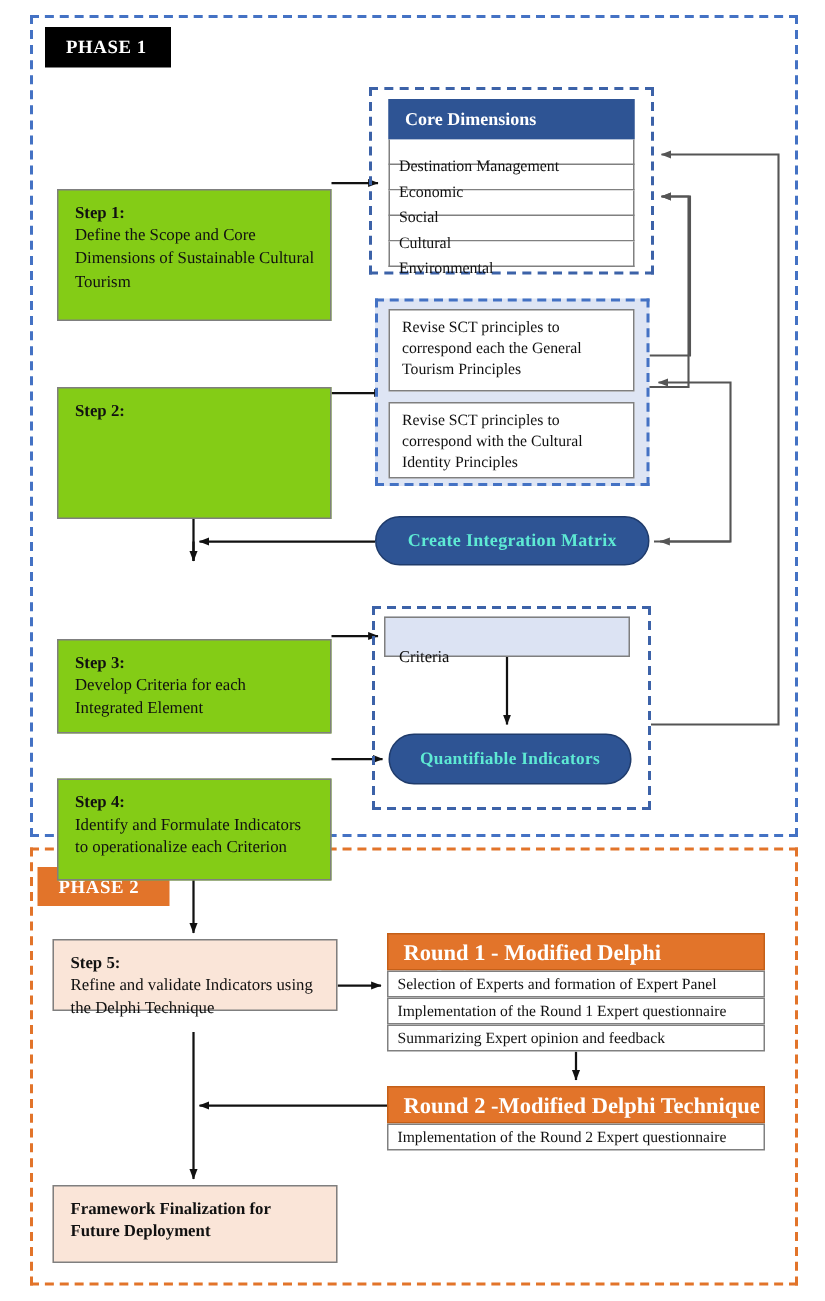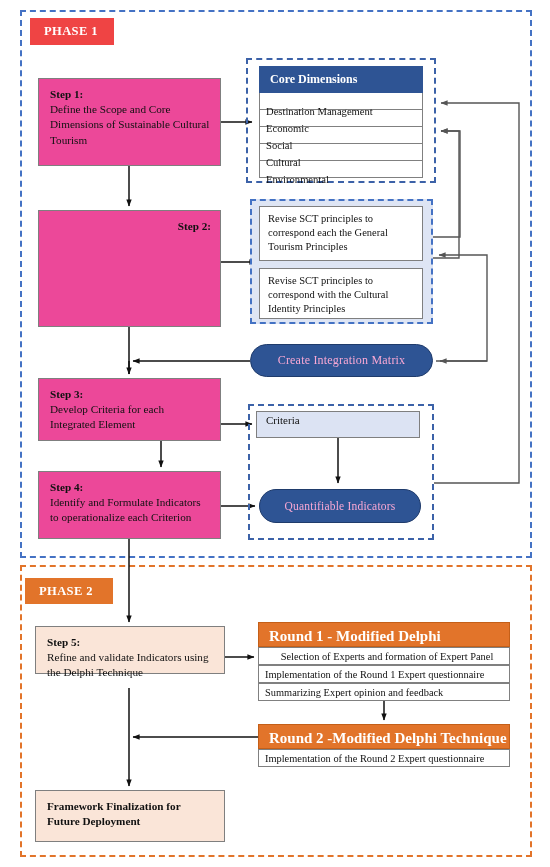--- a/index.html
+++ b/index.html
@@ -7,33 +7,33 @@
   #stage{position:relative;width:550px;height:867px;overflow:hidden;background:#fff;}
 
   
   .phase-box{position:absolute;box-sizing:border-box;}
   #phase1-box{left:20px;top:10px;width:512px;height:548px;border:2px dashed #4472C4;}
   #phase2-box{left:20px;top:565px;width:512px;height:292px;border:2px dashed #E2742A;}
 
   .phase-badge{position:absolute;display:flex;align-items:center;
     font-family:"Liberation Serif",serif;font-weight:bold;font-size:12.5px;
     letter-spacing:.4px;color:#ffffff;padding-left:14px;box-sizing:border-box;}
-  #phase1-badge{left:30px;top:18px;width:84px;height:27px;background:#ef4444;}
+  #phase1-badge{left:30px;top:18px;width:84px;height:27px;background:#000000;}
   #phase2-badge{left:25px;top:578px;width:88px;height:26px;background:#E2742A;}
 
   
   .step-box{position:absolute;box-sizing:border-box;border:1.2px solid #7f7f7f;
     padding:8px 9px 6px 11px;font-size:11.2px;line-height:15.2px;}
-  .step-blue{background:#ec4899;}
+  .step-blue{background:#84cc16;margin-top:48px;}
   .step-peach{background:#FAE5D8;}
   .step-box .hdr{font-weight:bold;display:block;}
   .step-box b{font-weight:normal;}
 
   #step1{left:38px;top:78px;width:183px;height:88px;}
-  #step2{left:38px;top:210px;width:183px;height:117px;text-align:right;}
+  #step2{left:38px;top:210px;width:183px;height:88px;}
   #step3{left:38px;top:378px;width:183px;height:63px;}
   #step4{left:38px;top:471px;width:183px;height:68px;}
   #step5{left:35px;top:626px;width:190px;height:48px;}
   #final{left:35px;top:790px;width:190px;height:52px;font-weight:bold;}
 
   
   .dash-panel{position:absolute;box-sizing:border-box;border:2px dashed #3C62A8;background:transparent;}
   #cd-panel{left:246px;top:58px;width:190px;height:125px;}
   #rev-panel{left:250px;top:199px;width:183px;height:125px;background:#DEE5F4;border:2px dashed #4472C4;}
   #crit-panel{left:248px;top:404px;width:186px;height:136px;}
@@ -45,29 +45,29 @@
   .tbl-row{box-sizing:border-box;background:#fff;border:1px solid #808080;border-top:none;
     font-size:10.6px;padding:12px 0 2px 6px;height:17px;line-height:13px;}
 
   
   .rev-box{position:absolute;box-sizing:border-box;background:#ffffff;border:1.2px solid #7f7f7f;
     font-size:10.5px;line-height:14px;padding:5px 6px 4px 8px;}
   #rev1{left:259px;top:206px;width:164px;height:55px;}
   #rev2{left:259px;top:268px;width:164px;height:51px;}
 
   
-  .ellipse{position:absolute;box-sizing:border-box;background:#2E5494;color:#f9a8d4;
+  .ellipse{position:absolute;box-sizing:border-box;background:#2E5494;color:#5eead4;
     border:1.4px solid #1F3B6B;border-radius:999px;display:flex;align-items:center;
-    justify-content:center;font-weight:normal;font-size:12px;letter-spacing:.2px;}
+    justify-content:center;font-weight:bold;font-size:12px;letter-spacing:.2px;}
   #cim{left:250px;top:344px;width:183px;height:33px;}
   #qi{left:259px;top:489px;width:162px;height:34px;font-size:11.5px;}
 
   
   #criteria{position:absolute;left:256px;top:411px;width:164px;height:27px;box-sizing:border-box;
-    background:#DCE3F3;border:1.2px solid #7f7f7f;font-size:11px;padding:2px 0 0 9px;}
+    background:#DCE3F3;border:1.2px solid #7f7f7f;font-size:11px;padding:20px 0 0 9px;}
 
   
   .round-head{position:absolute;box-sizing:border-box;background:#E2742A;color:#fff;
     border:1px solid #C45F18;font-weight:bold;font-size:15px;padding:5px 0 5px 10px;}
   .round-row{position:absolute;box-sizing:border-box;background:#fff;border:1px solid #808080;
     font-size:10.4px;padding:2px 0 2px 6px;line-height:13px;}
 
   #r1-head{left:258px;top:622px;width:252px;height:25px;}
   #r2-head{left:258px;top:724px;width:252px;height:25px;}
 
@@ -231,20 +231,20 @@
     <span>Create Integration Matrix</span>
   </div>
 
   <div class="dash-panel" id="crit-panel"></div>
   <div id="criteria">Criteria</div>
   <div class="ellipse" id="qi">
     <span>Quantifiable Indicators</span>
   </div>
 
   <div class="round-head" id="r1-head">Round 1 - Modified Delphi Technique</div>
-  <div class="round-row" style="left:258px;top:647px;width:252px;height:18px;text-align:center;">Selection of Experts and formation of Expert Panel</div>
+  <div class="round-row" style="left:258px;top:647px;width:252px;height:18px;">Selection of Experts and formation of Expert Panel</div>
   <div class="round-row" style="left:258px;top:665px;width:252px;height:18px;">Implementation of the Round 1 Expert questionnaire</div>
   <div class="round-row" style="left:258px;top:683px;width:252px;height:18px;">Summarizing Expert opinion and feedback</div>
 
   <div class="round-head" id="r2-head">Round 2 -Modified Delphi Technique</div>
   <div class="round-row" style="left:258px;top:749px;width:252px;height:18px;">Implementation of the Round 2 Expert questionnaire</div>
 
 </div>
 
 </body></html>

